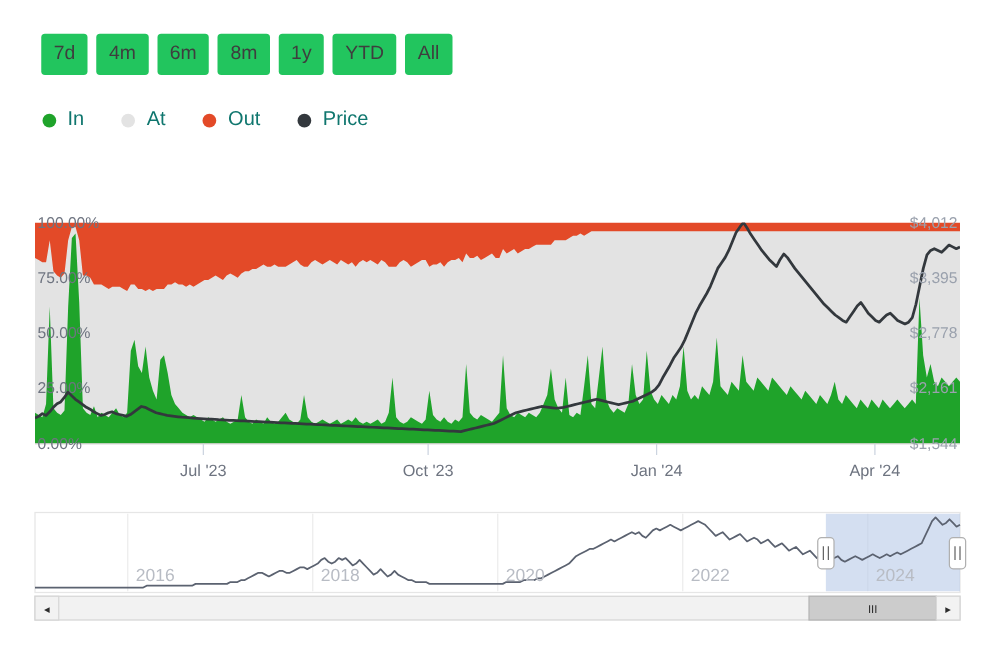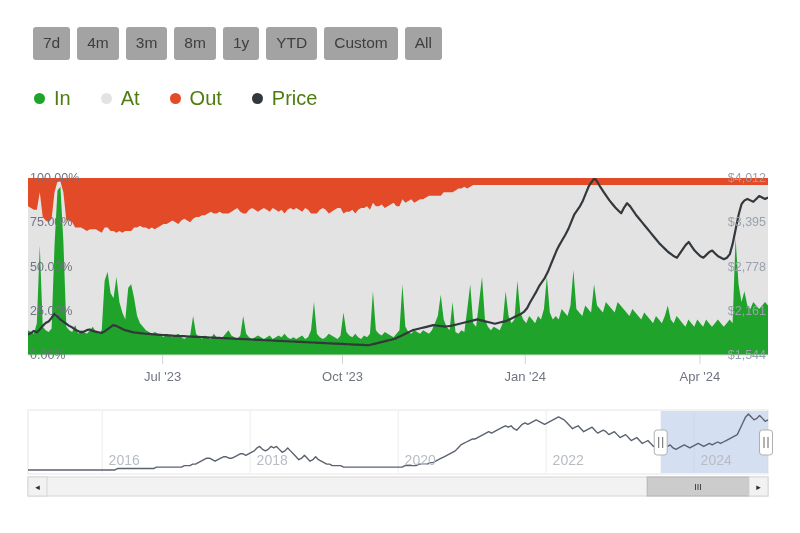--- a/index.html
+++ b/index.html
@@ -24,21 +24,21 @@
   
   .range-bar {
     position: absolute;
     left: 33px;
     top: 27px;
     display: flex;
     align-items: center;
     gap: 7px;
   }
   .range-btn {
-    background: #a3a3a3;
+    background: #22c55e;
     border: none;
     border-radius: 3px;
     color: #3e3e3e;
     font-family: "Liberation Sans", sans-serif;
     font-size: 15.5px;
     line-height: 1;
     padding: 8px 10px 9px 10px;
     cursor: pointer;
     white-space: nowrap;
   }
@@ -58,22 +58,22 @@
     gap: 9px;
     cursor: pointer;
   }
   .legend-dot {
     width: 11px;
     height: 11px;
     border-radius: 50%;
     display: block;
   }
   .legend-label {
-    color: #4d7c0f;
-    font-size: 20px;
+    color: #0f766e;
+    font-size: 16px;
     line-height: 1;
   }
 
   
   .chart-wrap {
     position: absolute;
     left: 0;
     top: 140px;
     width: 800px;
     height: 260px;
@@ -116,25 +116,24 @@
   }
 </style>
 </head>
 <body>
 
 <div id="app">
 
   <div class="range-bar" id="range-bar">
       <button class="range-btn">7d</button>
       <button class="range-btn">4m</button>
-      <button class="range-btn">3m</button>
+      <button class="range-btn">6m</button>
       <button class="range-btn">8m</button>
       <button class="range-btn">1y</button>
       <button class="range-btn">YTD</button>
-      <button class="range-btn">Custom</button>
       <button class="range-btn">All</button>
     </div>
 
   <div class="legend" id="legend">
       <div class="legend-item">
         <span class="legend-dot" style="background: rgb(31, 163, 42);"></span>
         <span class="legend-label">In</span>
       </div>
       <div class="legend-item">
         <span class="legend-dot" style="background: rgb(227, 227, 227);"></span>

